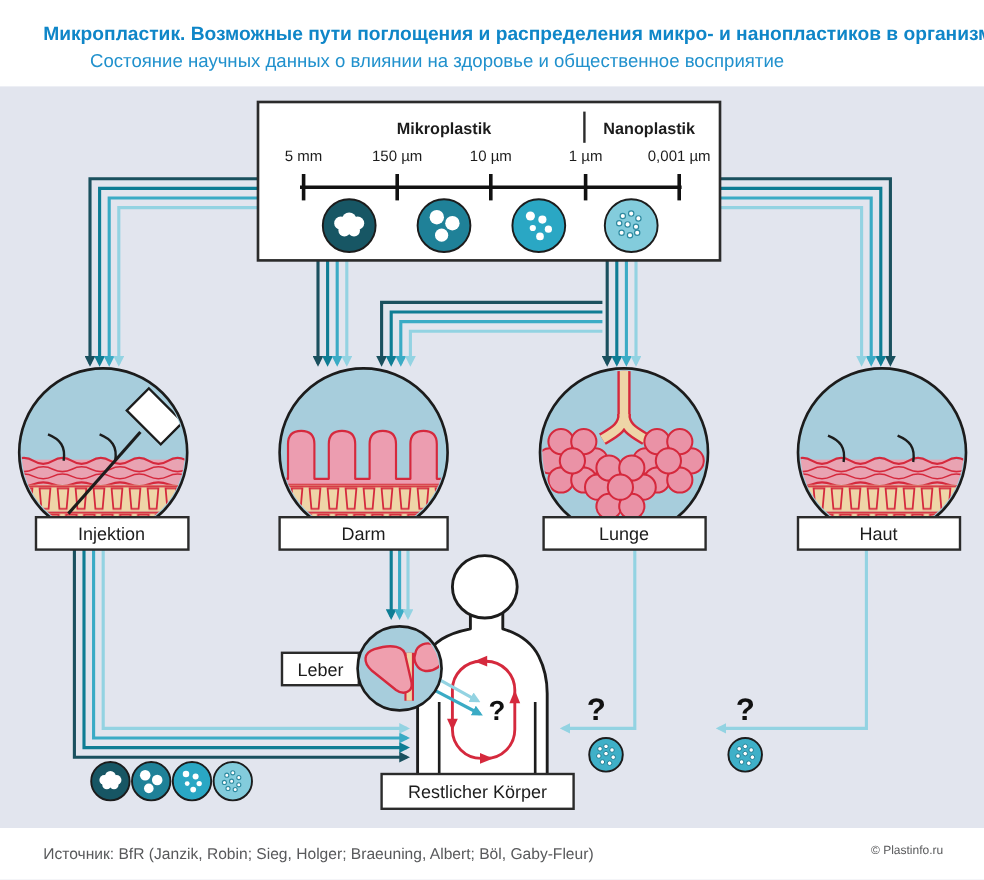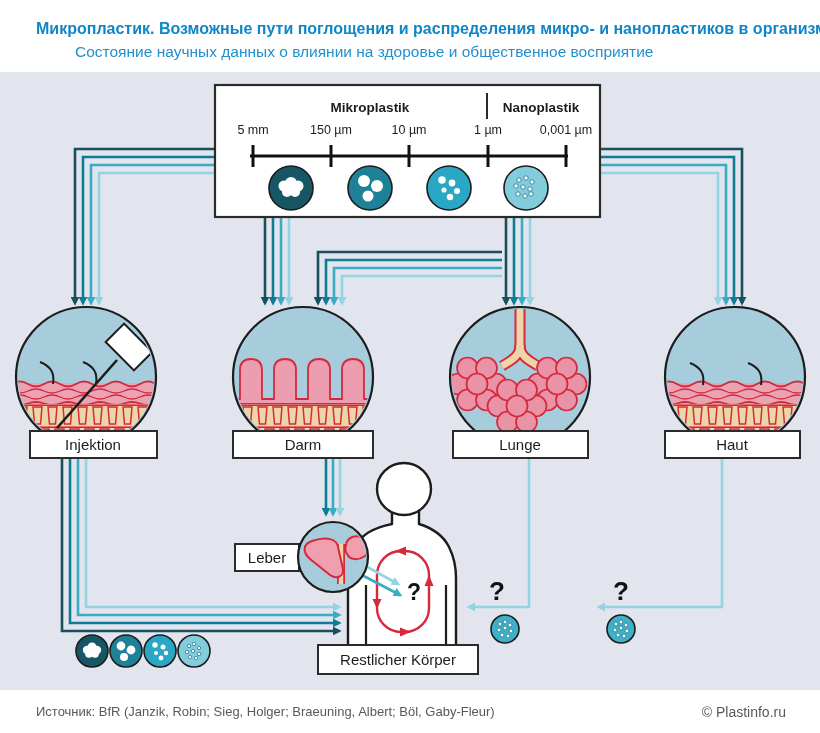--- a/index.html
+++ b/index.html
@@ -12,21 +12,21 @@
     white-space:nowrap;letter-spacing:0px;
   }
   .hdr-sub{
     position:absolute;left:36px;top:43px;font-size:15.5px;font-weight:normal;
     white-space:nowrap;
   }
   .ftr-src{
     position:absolute;left:36px;top:704px;font-size:13px;
   }
   .ftr-copy{
-    position:absolute;right:34px;top:704px;font-size:14px;
+    position:absolute;right:34px;top:704px;font-size:10px;
   }
   svg text{font-family:"Liberation Sans", sans-serif;}
   .boxlabel{font-size:15px;fill:#1c1c1c;}
   .scalebold{font-size:13.5px;font-weight:bold;fill:#1c1c1c;}
   .scaletick{font-size:12.5px;fill:#1c1c1c;}
   .qmark{font-size:26px;font-weight:bold;fill:#111111;}
   .qmark-body{font-size:23px;font-weight:bold;fill:#111111;}
 </style>
 </head>
 <body>

